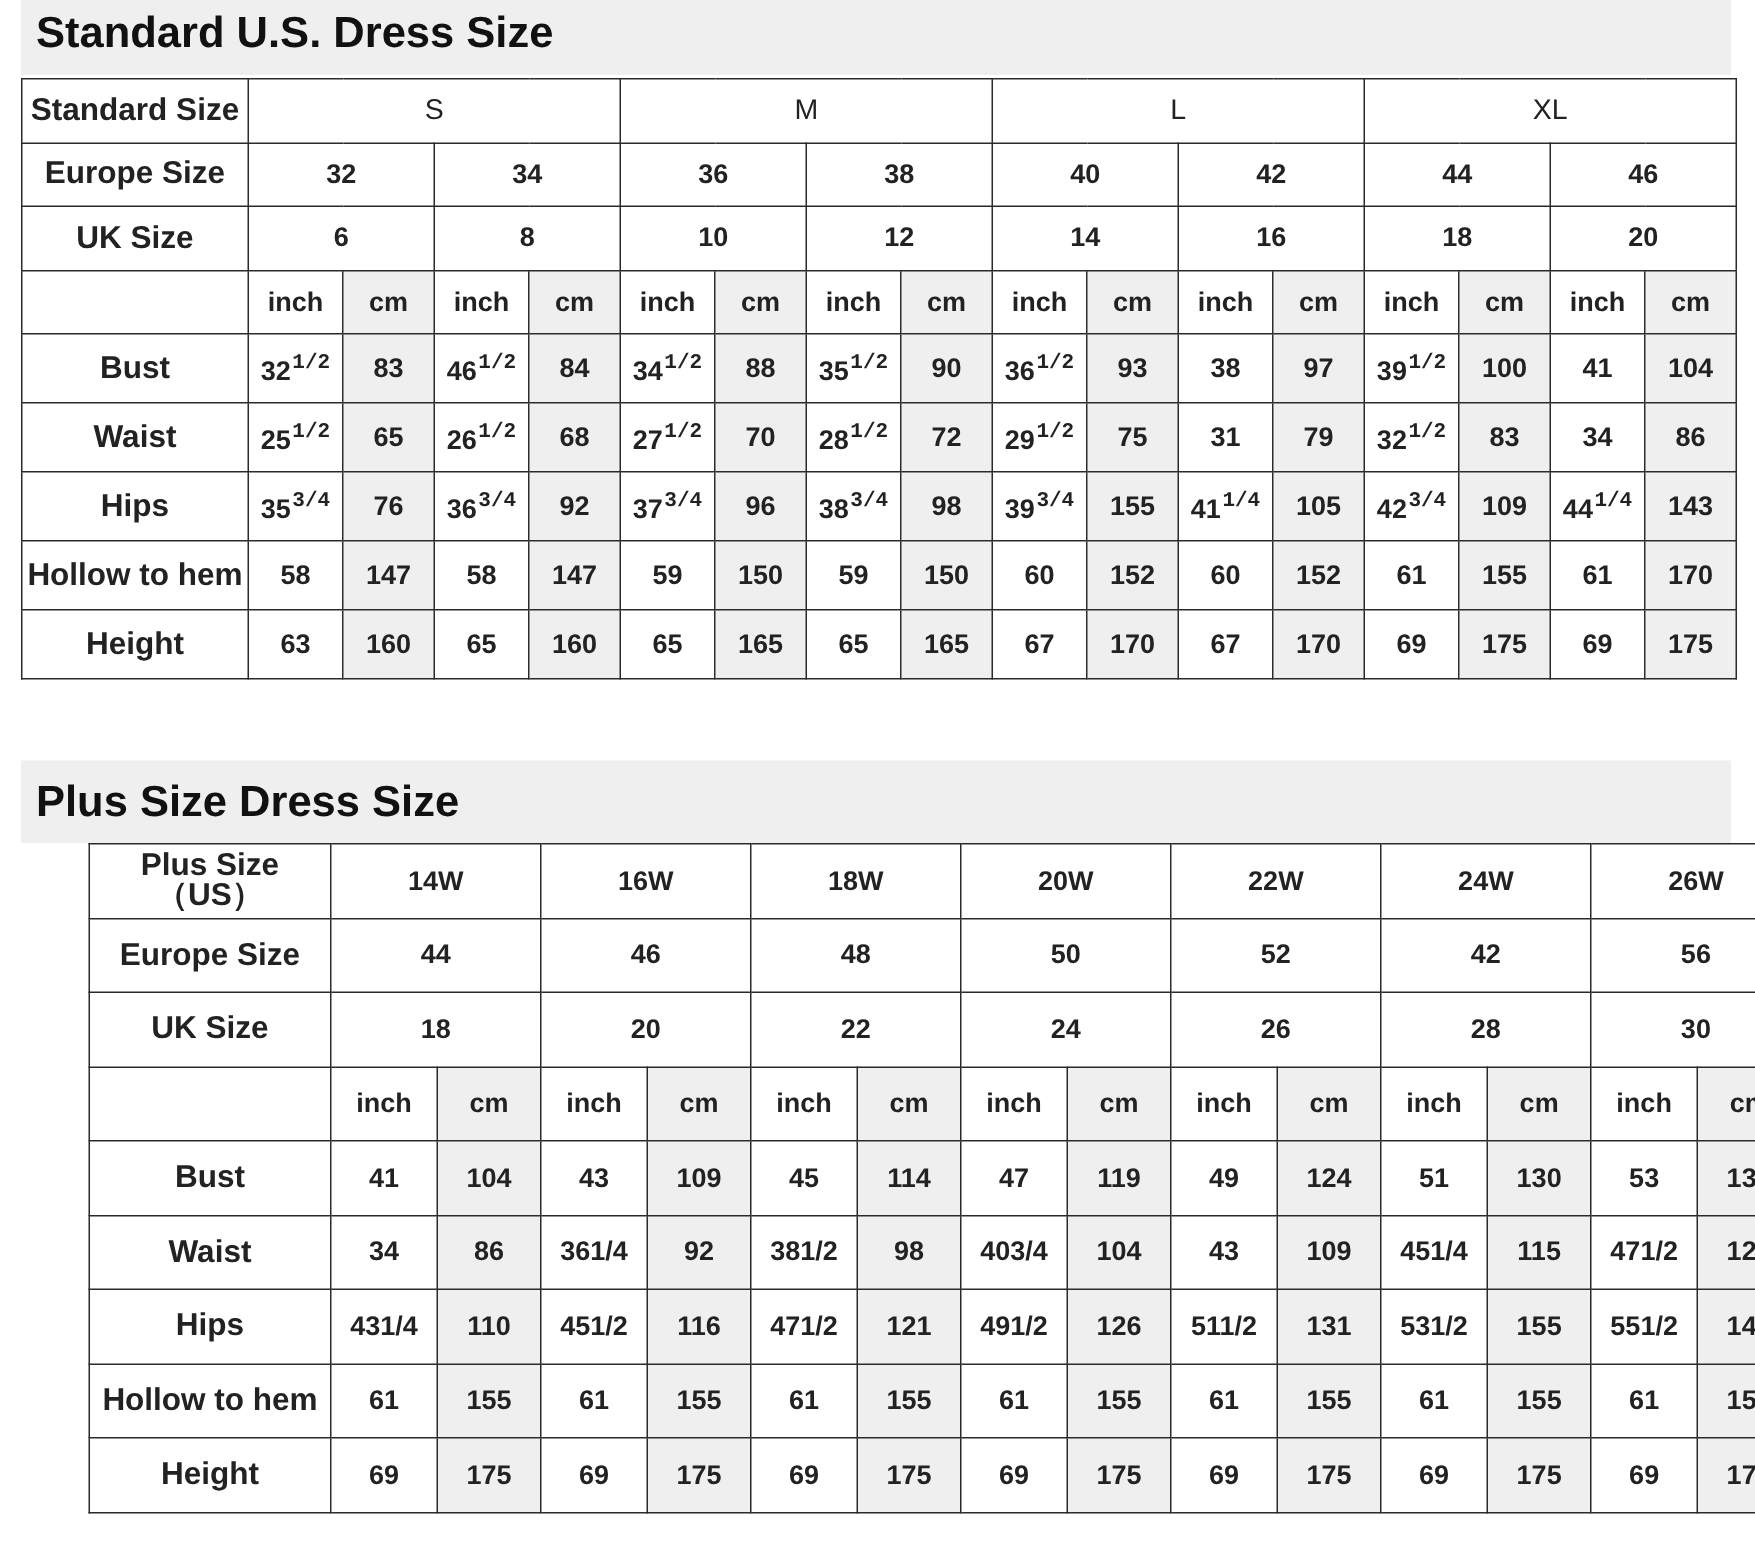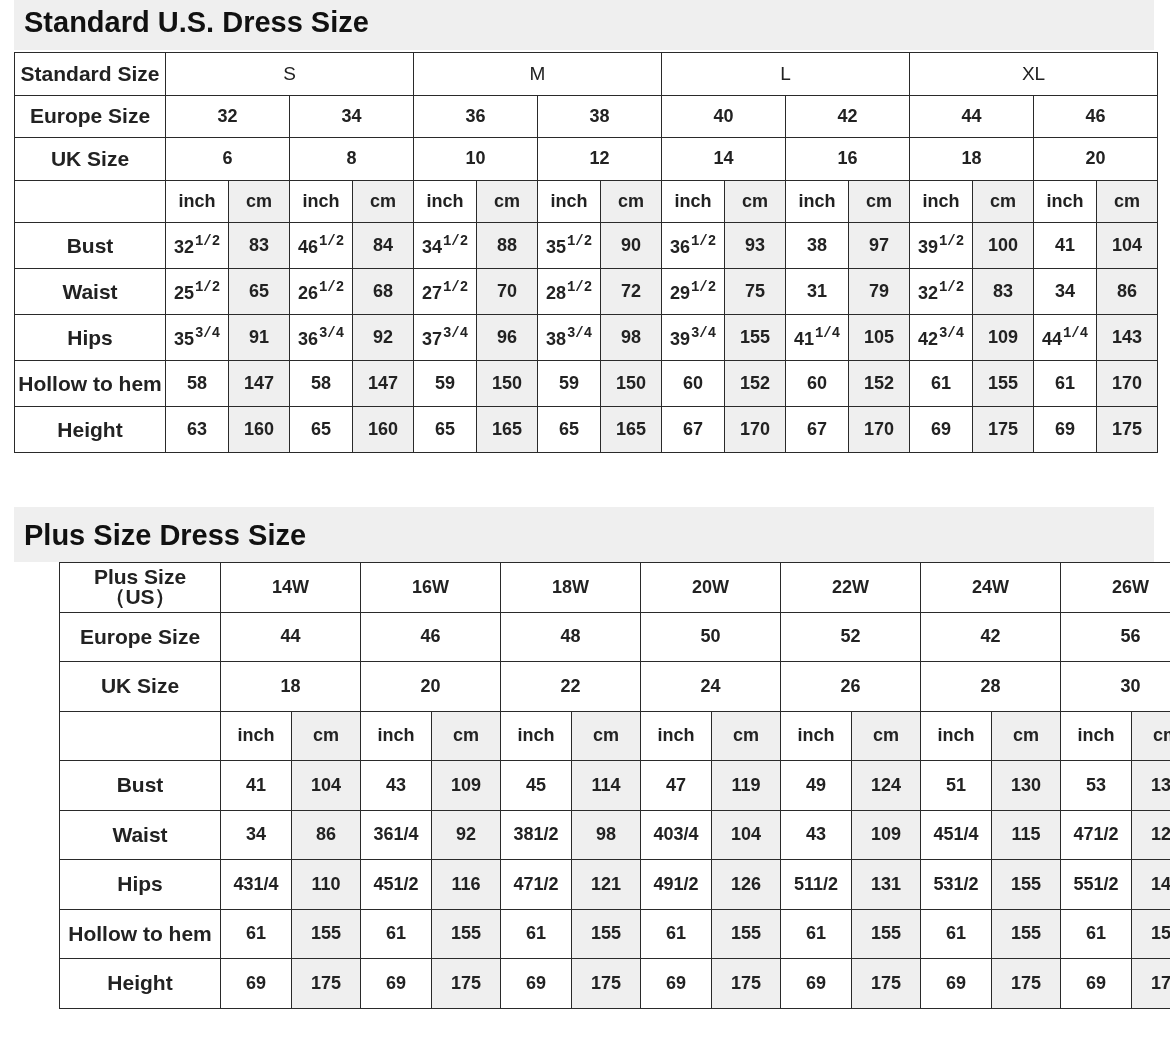--- a/index.html
+++ b/index.html
@@ -135,21 +135,21 @@
         <td><span>31</span></td>
         <td class="cm">79</td>
         <td><span>32</span><sup>1/2</sup></td>
         <td class="cm">83</td>
         <td><span>34</span></td>
         <td class="cm">86</td>
       </tr>
       <tr class="m">
         <td class="lbl">Hips</td>
         <td><span>35</span><sup>3/4</sup></td>
-        <td class="cm">91</td>
+        <td class="cm">76</td>
         <td><span>36</span><sup>3/4</sup></td>
         <td class="cm">92</td>
         <td><span>37</span><sup>3/4</sup></td>
         <td class="cm">96</td>
         <td><span>38</span><sup>3/4</sup></td>
         <td class="cm">98</td>
         <td><span>39</span><sup>3/4</sup></td>
         <td class="cm">155</td>
         <td><span>41</span><sup>1/4</sup></td>
         <td class="cm">105</td>

